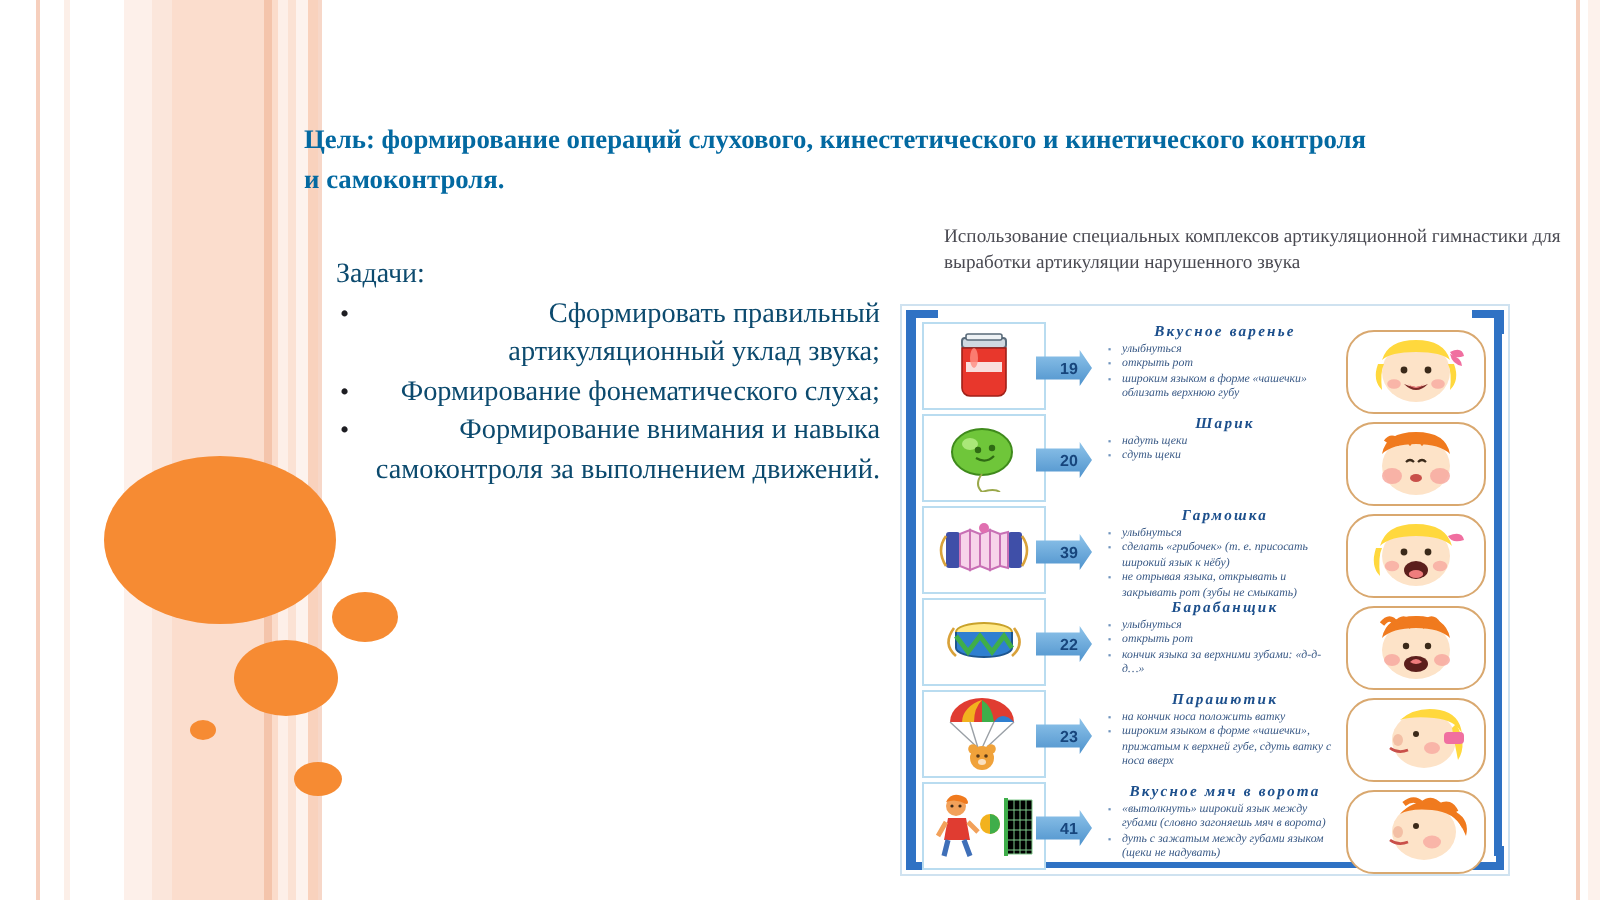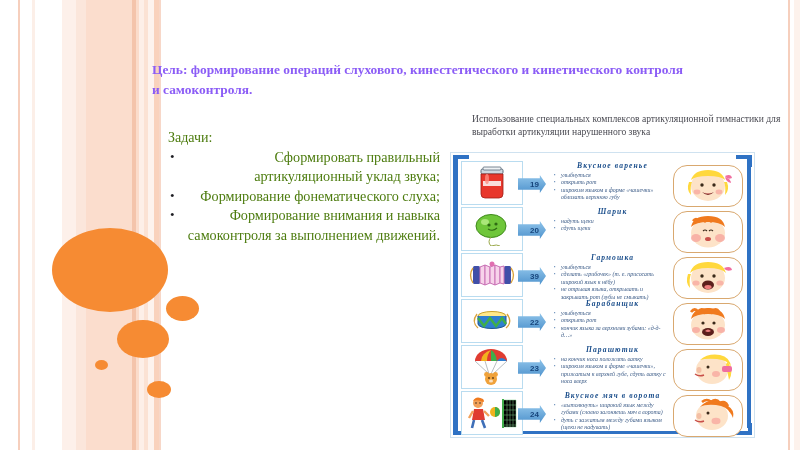--- a/index.html
+++ b/index.html
@@ -29,24 +29,24 @@
     position:absolute;left:163px;top:24px;width:560px;
     color:#3f4a5a;
     font-size:21px;line-height:26px;
     font-variant:small-caps;
     letter-spacing:.4px;
     white-space:nowrap;
   }
   
   .goal{
     position:absolute;left:152px;top:60px;width:540px;
-    color:#8b5cf6;font-weight:bold;font-size:13.4px;line-height:20px;
-  }
-  
-  .tasks{position:absolute;left:168px;top:128px;width:272px;color:#4d7c0f;}
+    color:#0369a1;font-weight:bold;font-size:13.4px;line-height:20px;
+  }
+  
+  .tasks{position:absolute;left:168px;top:128px;width:272px;color:#0c4a6e;}
   .tasks .head{font-size:14px;line-height:19px;margin-bottom:1px;}
   .tasks ul{list-style:none;margin:0;padding:0;text-align:right;}
   .tasks li{
     position:relative;padding-left:16px;font-size:14.2px;line-height:19.4px;
     margin-bottom:0px;
   }
   .tasks li:before{
     content:"\2022";position:absolute;left:2px;top:-1px;font-size:13px;color:#1d1d22;
   }
 
@@ -379,21 +379,21 @@
             <rect x="36" y="3" width="2" height="29" fill="#3fae4a"></rect>
             <g stroke="#7fc98a" stroke-width=".5">
               <path d="M38 4 h12 v27 h-12"></path>
                 <path d="M38 9 h12 M38 14 h12 M38 19 h12 M38 24 h12 M38 29 h12"></path>
               <path d="M41 4 v27 M44 4 v27 M47 4 v27"></path>
             </g>
           </svg>
         </div>
         <div class="num">
           <span class="arrow"></span>
-          <span>24</span>
+          <span>41</span>
         </div>
         <div class="txt">
           <div class="ex-title">Вкусное мяч в ворота</div>
           <ul class="ex-list">
             <li>«вытолкнуть» широкий язык между губами (словно загоняешь мяч в ворота)</li>
             <li>дуть с зажатым между губами языком (щеки не надувать)</li>
           </ul>
         </div>
         <div class="face">
           <svg width="60" height="36" viewBox="0 0 60 36">

